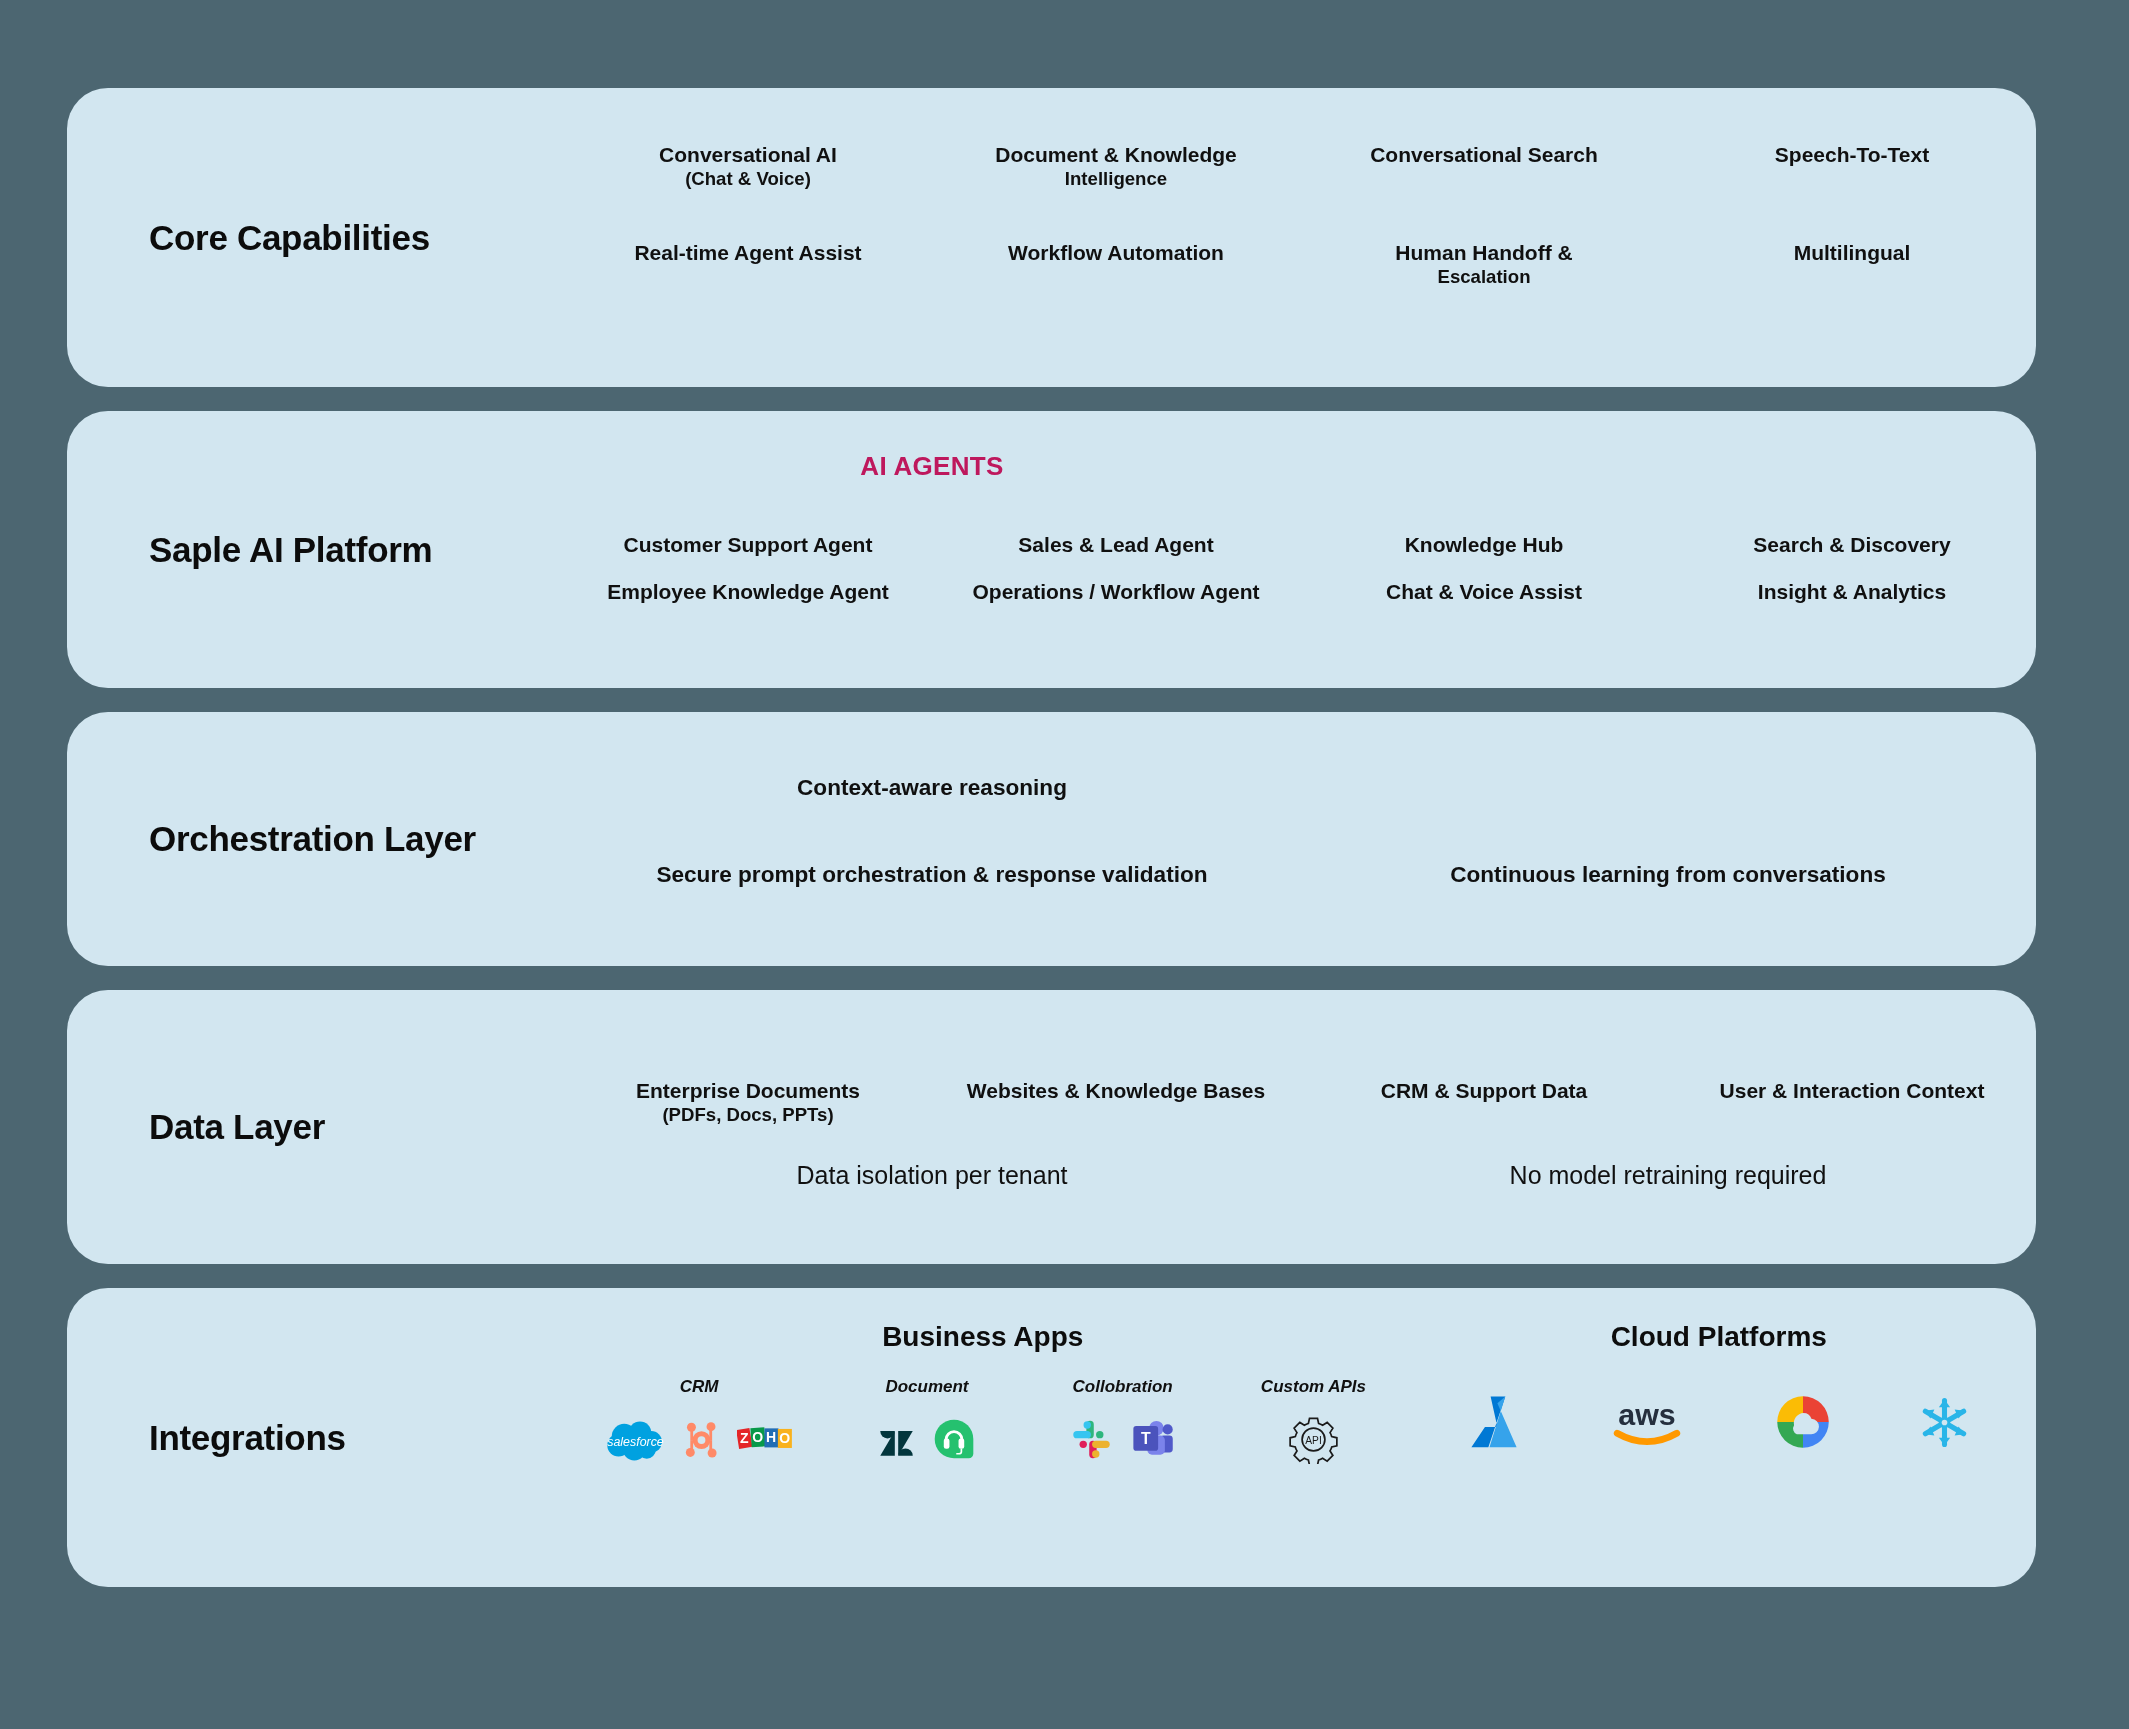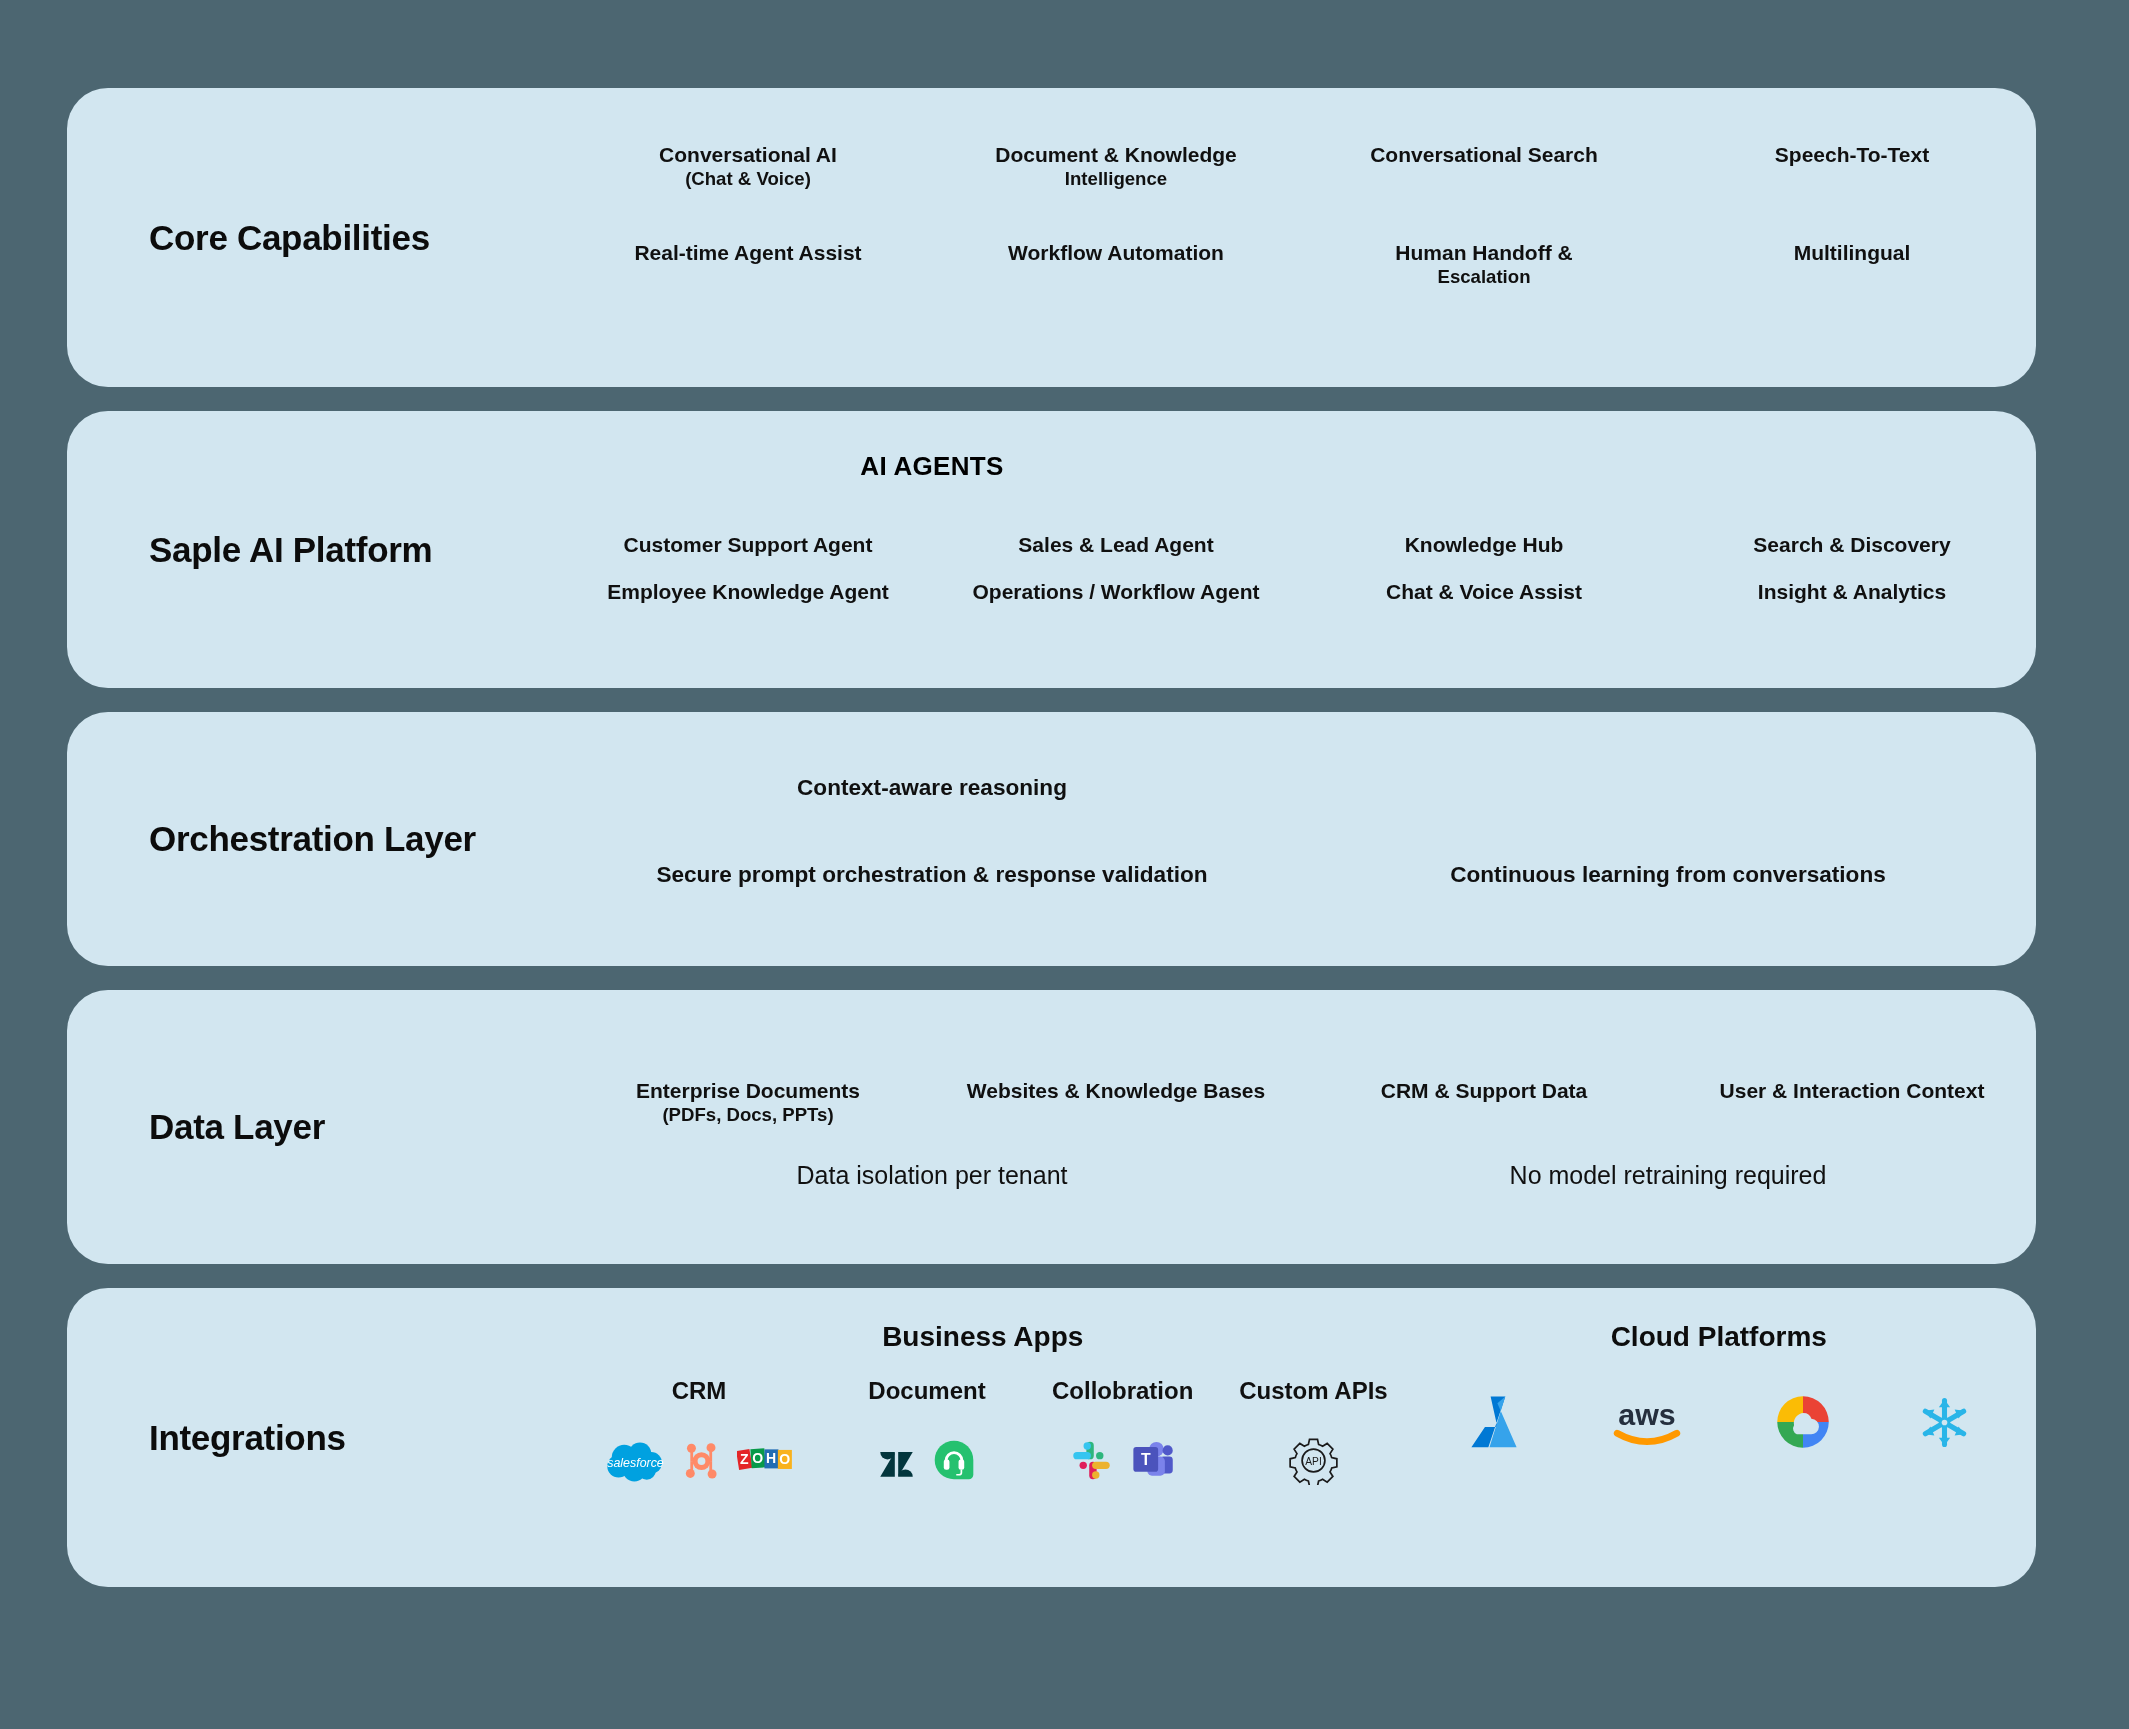--- a/index.html
+++ b/index.html
@@ -52,21 +52,21 @@
   .l1 .grid4.r1{padding-top:54px;}
   .l1 .grid4.r2{padding-top:50px;}
 
   
   .l2{height:277px;}
   .grouphdr{
     display:grid;grid-template-columns:1fr 1fr;
     padding-top:40px;
   }
   .grouphdr span{
-    text-align:center;font-size:26px;font-weight:bold;color:#000000;
+    text-align:center;font-size:26px;font-weight:bold;color:#be185d;
     letter-spacing:0.3px;
   }
   .l2 .grid4.r1{padding-top:50px;}
   .l2 .grid4.r2{padding-top:21.5px;}
 
   
   .l3{height:254px;}
   .grid2{
     display:grid;grid-template-columns:1fr 1fr;align-items:center;
   }
@@ -86,21 +86,21 @@
   .l5{height:299px;}
   .int-head{
     display:grid;grid-template-columns:1.32fr 1fr;padding-top:33px;
   }
   .int-head span{
     text-align:center;font-size:28px;font-weight:bold;color:#0d0d0d;
   }
   .int-cols{display:grid;grid-template-columns:1.32fr 1fr;padding-top:24px;}
   .biz{display:grid;grid-template-columns:1.38fr 0.95fr 1.05fr 0.9fr;align-items:end;}
   .biz-group{display:flex;flex-direction:column;align-items:center;}
-  .biz-group .glabel{font-size:24px;font-weight:bold;color:#101010;margin-bottom:24px;}
+  .biz-group .glabel{font-size:17px;font-weight:bold;color:#101010;margin-bottom:11px;font-style:italic;}
   .logos{display:flex;align-items:center;justify-content:flex-start;gap:18px;height:62px;}
   .cloud{display:flex;align-items:center;justify-content:space-around;padding:0 22.6px;height:90px;}
   .cloud .logo-wrap{display:flex;align-items:center;justify-content:center;}
   svg{display:block;}
 </style>
 </head>
 <body>
 
 <div class="stack">
 

